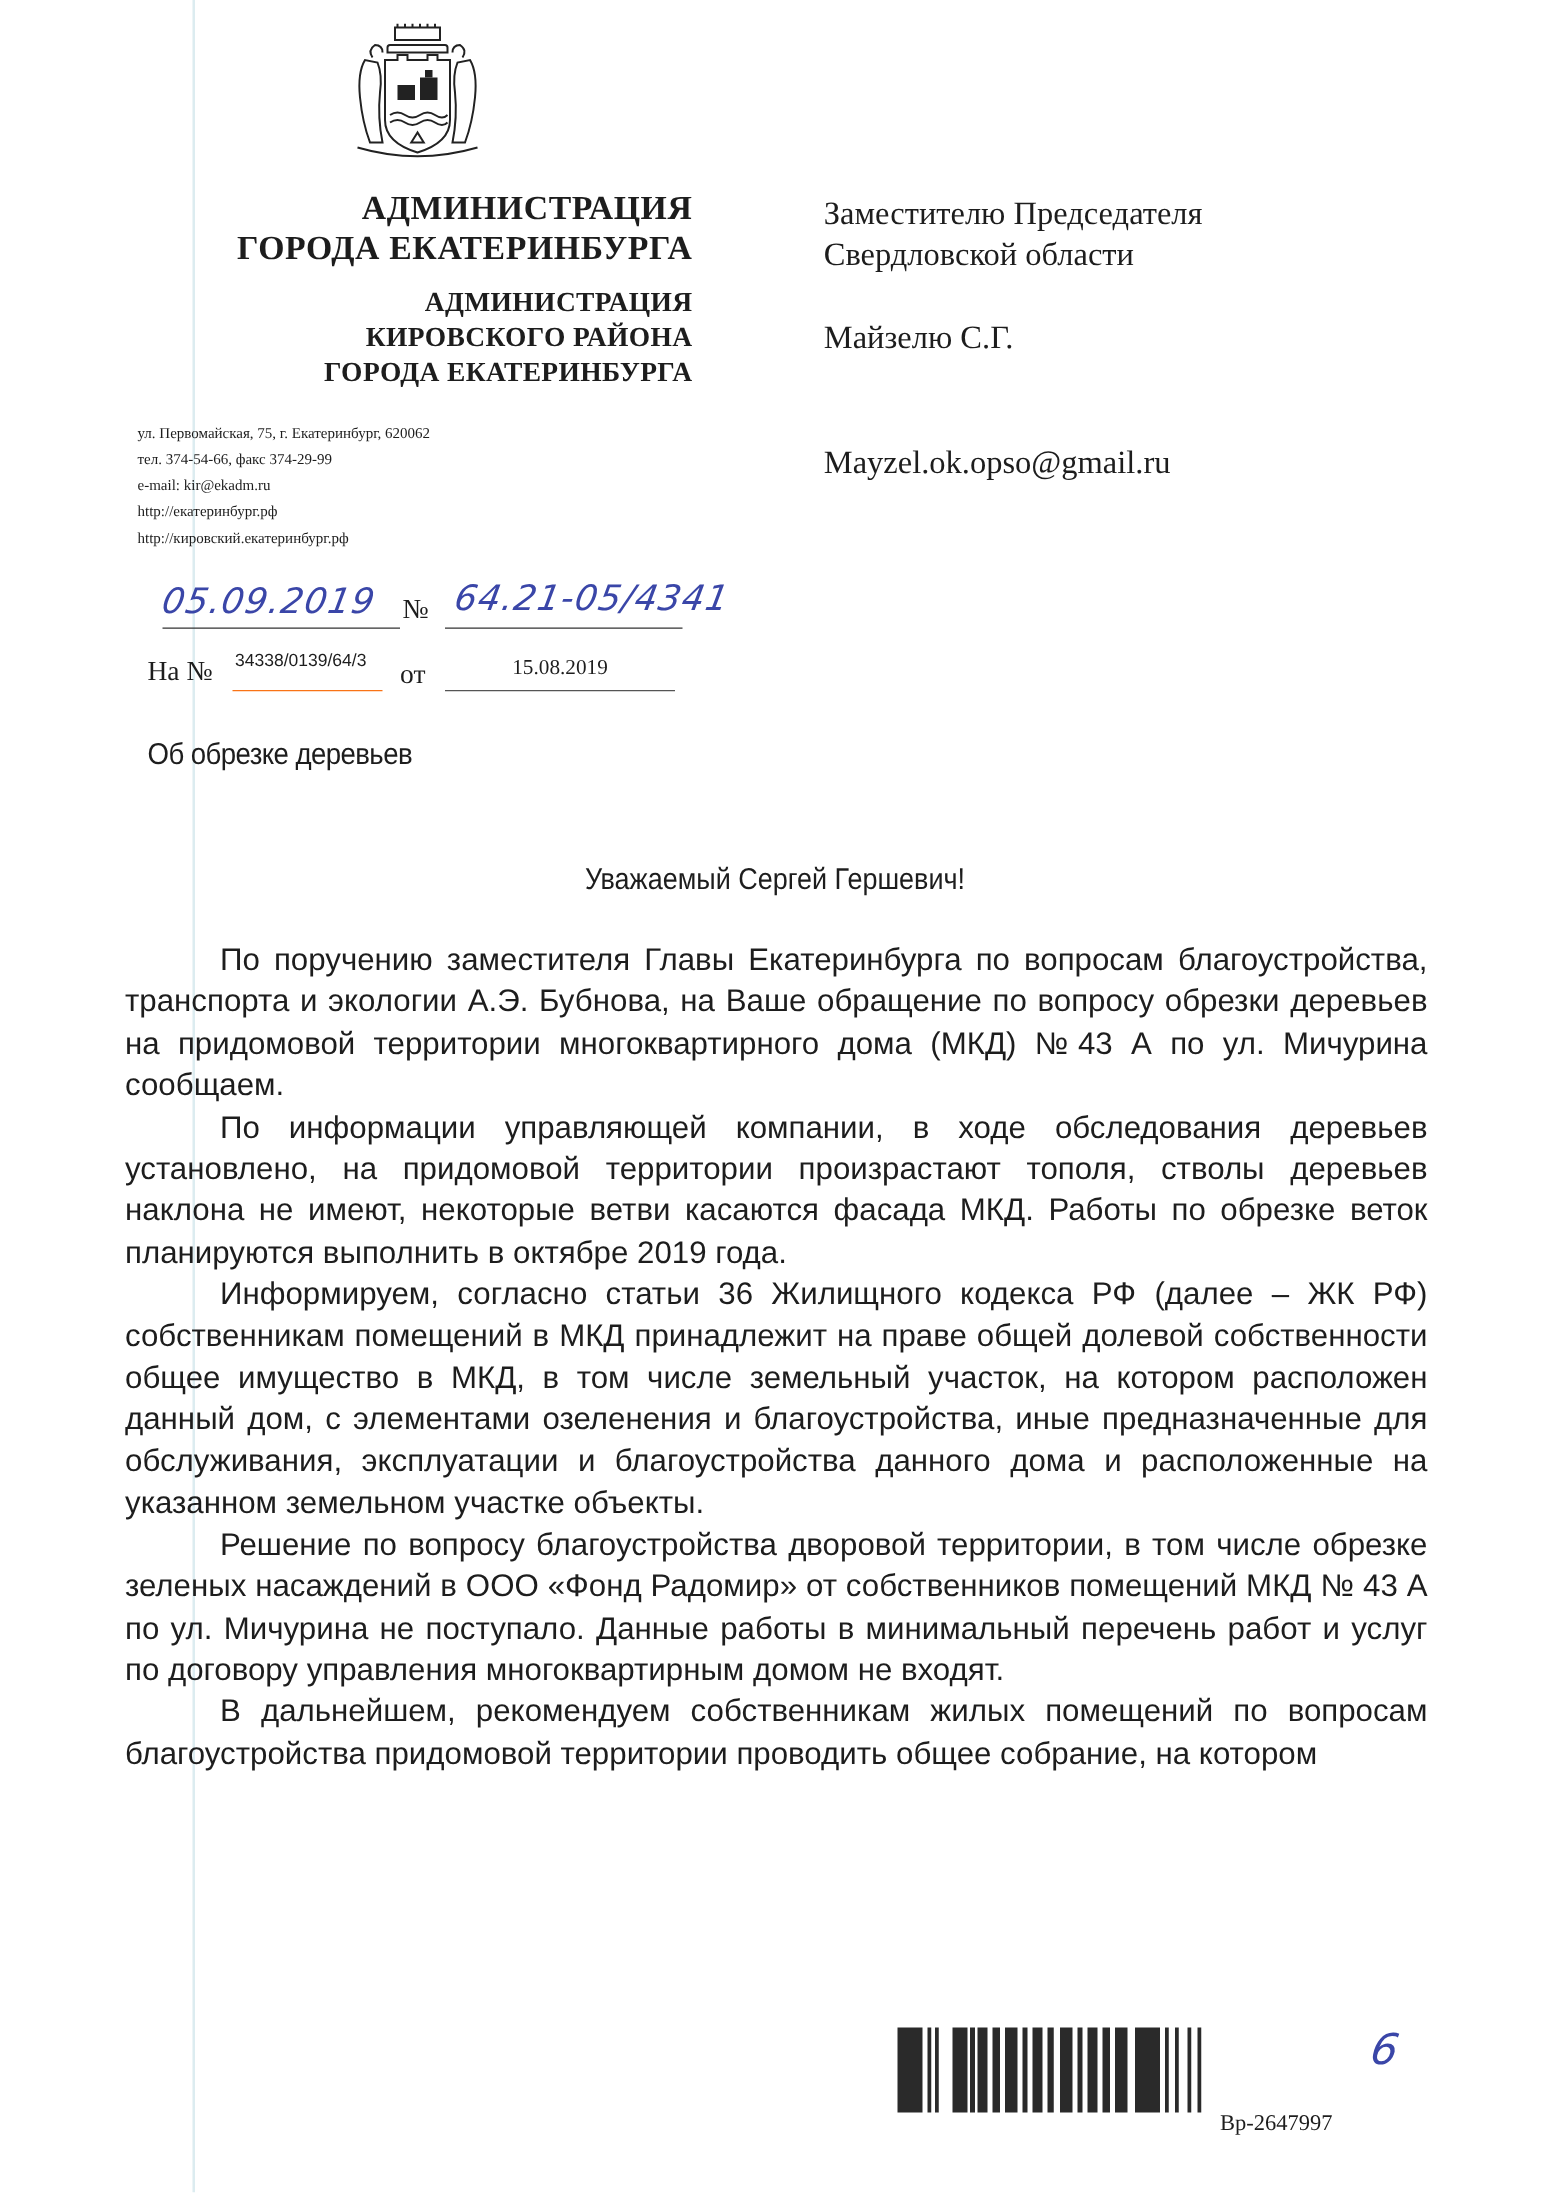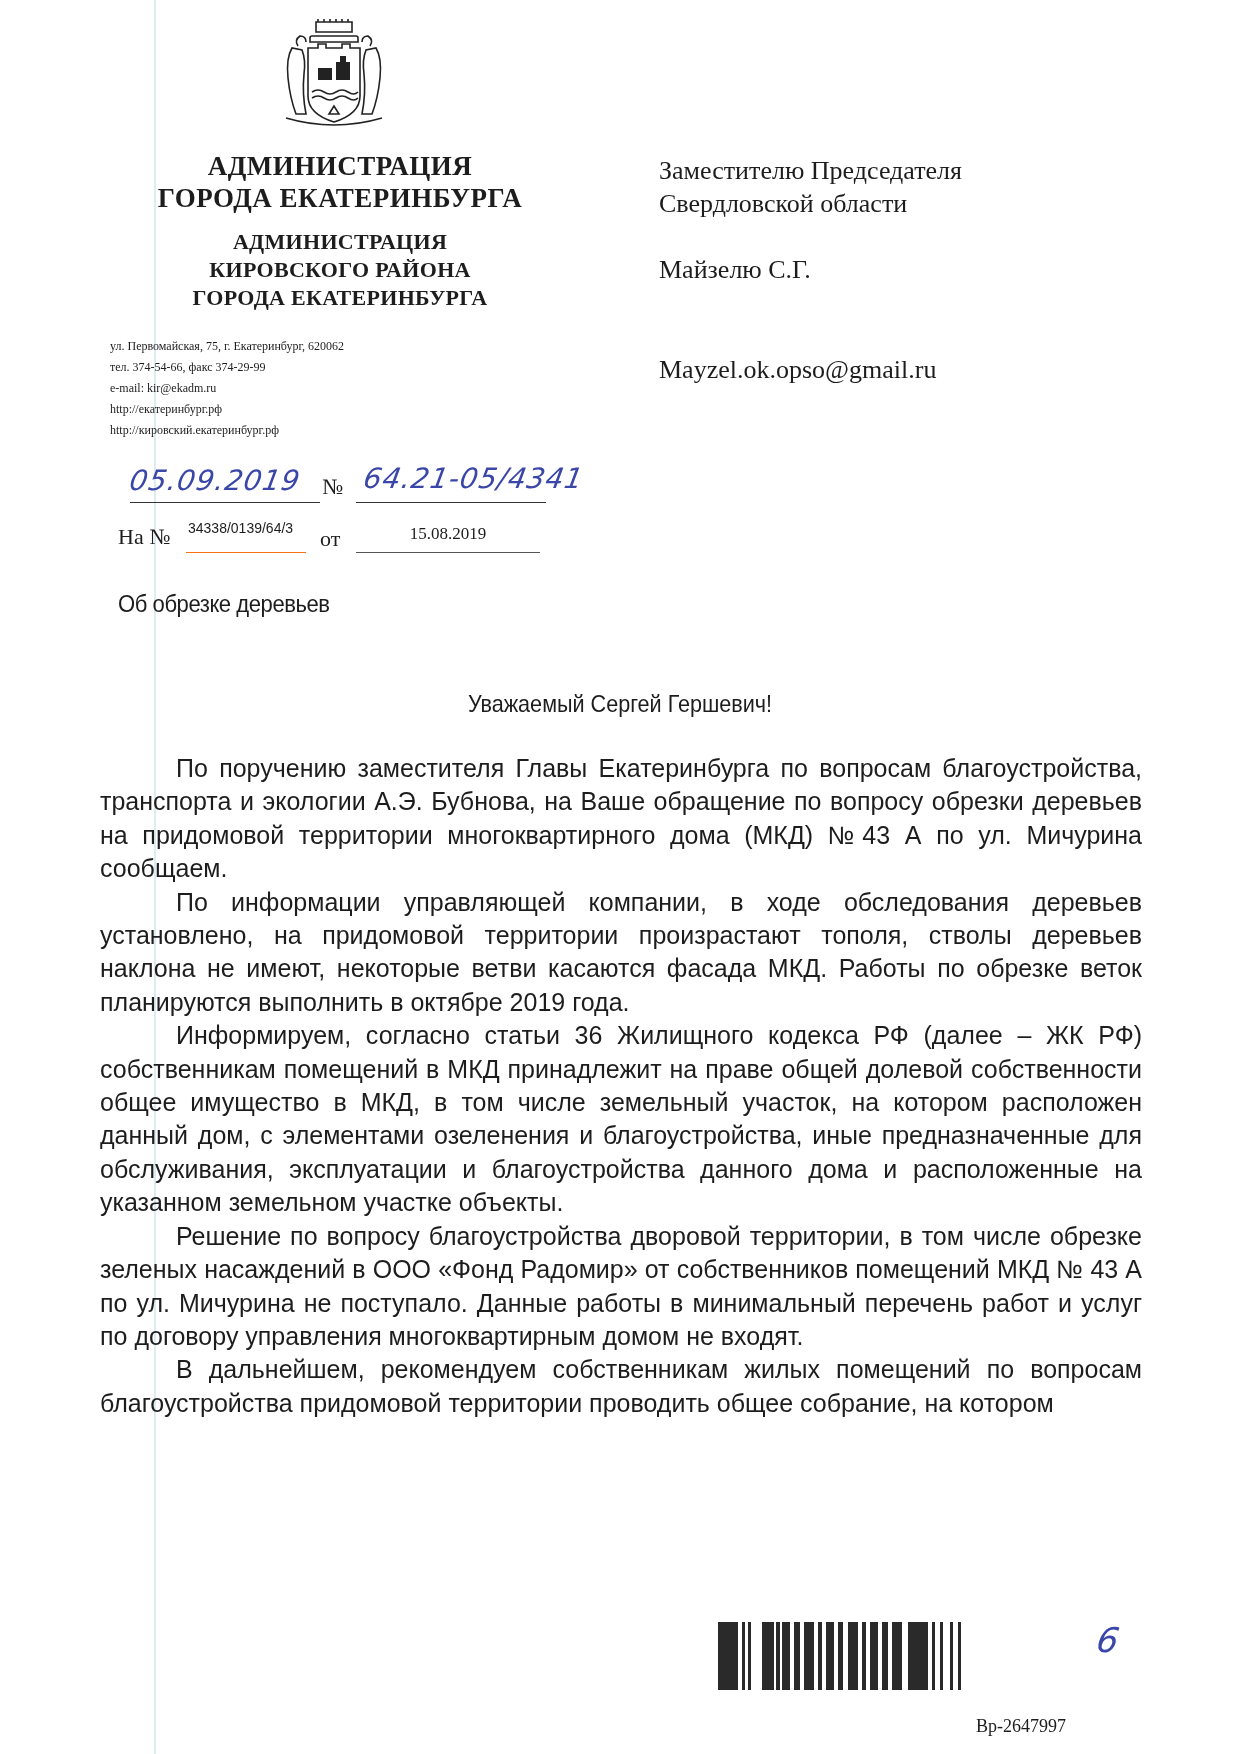--- a/index.html
+++ b/index.html
@@ -8,21 +8,21 @@
       font-family: "Liberation Serif", "DejaVu Serif", serif; color: #1d1d1d;
     }
     .margin-line {
       position: absolute; left: 154px; top: 0; width: 2px; height: 1754px;
       background: #dcecf0;
     }
     
     .emblem {
       position: absolute; left: 272px; top: 18px; width: 124px; height: 110px;
     }
-    .org { position: absolute; left: 110px; width: 460px; text-align: center; font-weight: bold; }
+    .org { position: absolute; left: 94px; width: 460px; text-align: right; font-weight: bold; }
     .org1 { top: 150px; font-size: 27px; line-height: 32px; letter-spacing: 0.5px; }
     .org2 { top: 228px; font-size: 22px; line-height: 28px; letter-spacing: 0.3px; }
     .contacts {
       position: absolute; left: 110px; top: 336px; width: 460px; text-align: left;
       font-size: 12px; line-height: 21px;
     }
     .contacts div { white-space: nowrap; }
     
     .hw {
       font-family: "DejaVu Sans", sans-serif; font-style: italic; color: #3a46a8;
@@ -52,21 +52,21 @@
       position: absolute; left: 100px; top: 752px; width: 1042px;
       font-size: 25px; line-height: 33.4px; text-align: justify;
       font-family: "Liberation Sans", sans-serif;
     }
     .body-text p { margin: 0; text-indent: 76px; }
     
     .barcode { position: absolute; left: 718px; top: 1622px; width: 264px; height: 68px; }
     .barcode span { position: absolute; top: 0; height: 68px; background: #2a2a2a; }
     .page-mark { position: absolute; left: 1097px; top: 1620px; }
     .page-mark .hw { font-size: 34px; color: #3a46a8; }
-    .doc-id { position: absolute; left: 976px; top: 1688px; font-size: 18px; margin-top: 28px; }
+    .doc-id { position: absolute; left: 976px; top: 1688px; font-size: 18px; }
   </style>
 </head>
 <body>
 
 <div class="margin-line"></div>
 
 <svg class="emblem" viewBox="0 0 124 110">
   <g fill="none" stroke="#222" stroke-width="1.6">
     <path d="M44 4 h36 v10 h-36 z"></path>
     <path d="M46 4 v-3 M52 4 v-3 M58 4 v-3 M64 4 v-3 M70 4 v-3 M76 4 v-3"></path>

